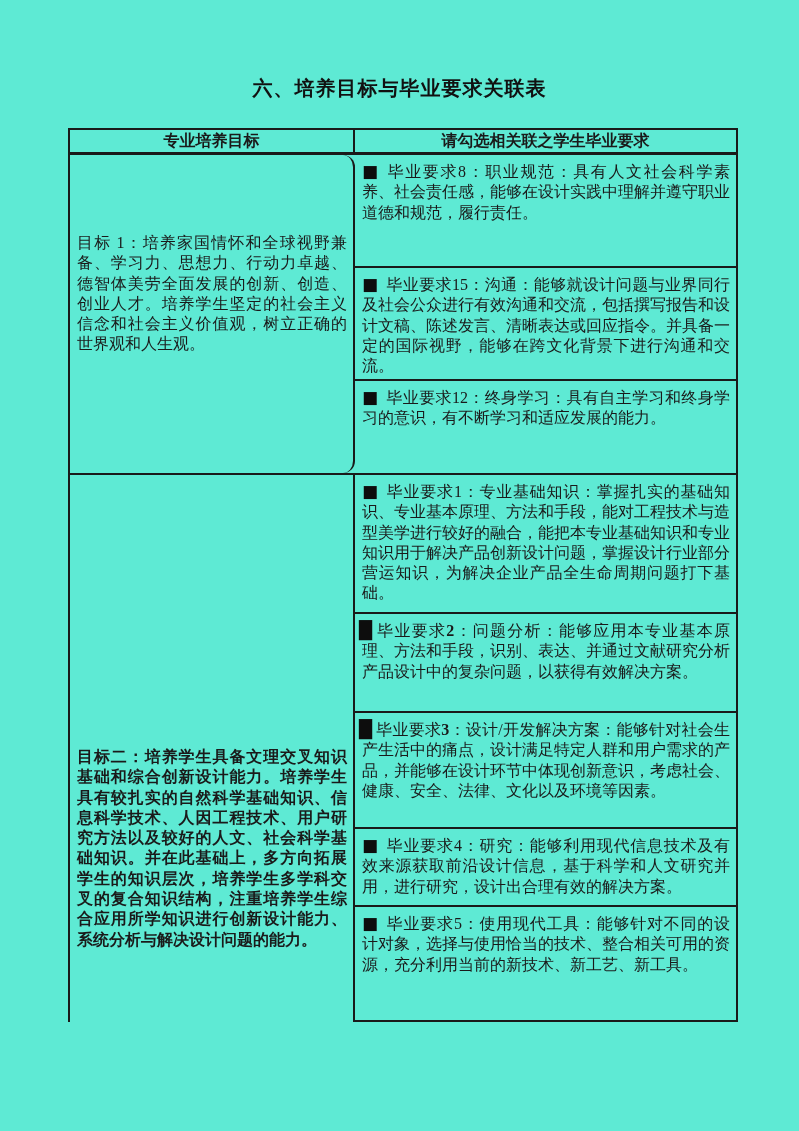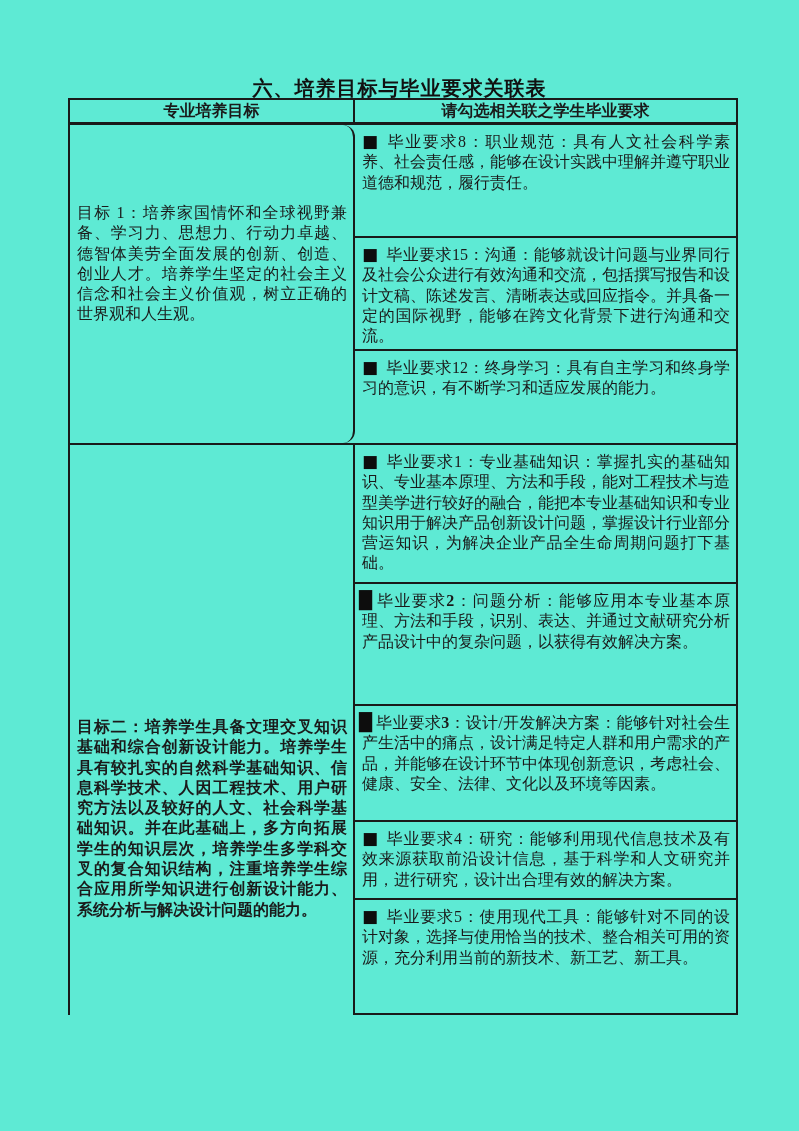--- a/index.html
+++ b/index.html
@@ -22,21 +22,21 @@
     text-align: center;
     font-size: 20px;
     line-height: 24px;
     font-weight: bold;
     letter-spacing: 1px;
     color: #111111;
   }
   .doc-table {
     position: absolute;
     left: 68px;
-    top: 98px;
+    top: 128px;
     width: 670px;
     box-sizing: border-box;
     border-left: 2px solid #1a1a1a;
     border-right: 2px solid #1a1a1a;
     border-top: 2px solid #1a1a1a;
     font-size: 16px;
     line-height: 20.3px;
   }
   .doc-table * { box-sizing: border-box; }
   .thead {
@@ -130,21 +130,21 @@
     <div class="trow trow-2">
       <div class="objective-cell obj-2">
         <p>目标二：培养学生具备文理交叉知识基础和综合创新设计能力。培养学生具有较扎实的自然科学基础知识、信息科学技术、人因工程技术、用户研究方法以及较好的人文、社会科学基础知识。并在此基础上，多方向拓展学生的知识层次，培养学生多学科交叉的复合知识结构，注重培养学生综合应用所学知识进行创新设计能力、系统分析与解决设计问题的能力。</p>
       </div>
       <div class="req-stack">
 
         <div class="req-cell" style="height:139px" data-marker="square">
           <span class="req-marker" data-marker="square">■</span><span>毕业要求</span><span class="req-num">1</span><span>：专业基础知识：掌握扎实的基础知识、专业基本原理、方法和手段，能对工程技术与造型美学进行较好的融合，能把本专业基础知识和专业知识用于解决产品创新设计问题，掌握设计行业部分营运知识，为解决企业产品全生命周期问题打下基础。</span>
         </div>
 
-        <div class="req-cell" style="height:122px" data-marker="bar">
+        <div class="req-cell" style="height:99px" data-marker="bar">
           <span class="req-marker" data-marker="bar">█</span><span>毕业要求</span><span class="req-num">2</span><span>：问题分析：能够应用本专业基本原理、方法和手段，识别、表达、并通过文献研究分析产品设计中的复杂问题，以获得有效解决方案。</span>
         </div>
 
         <div class="req-cell" style="height:116px" data-marker="bar">
           <span class="req-marker" data-marker="bar">█</span><span>毕业要求</span><span class="req-num">3</span><span>：设计/开发解决方案：能够针对社会生产生活中的痛点，设计满足特定人群和用户需求的产品，并能够在设计环节中体现创新意识，考虑社会、健康、安全、法律、文化以及环境等因素。</span>
         </div>
 
         <div class="req-cell" style="height:78px" data-marker="square">
           <span class="req-marker" data-marker="square">■</span><span>毕业要求</span><span class="req-num">4</span><span>：研究：能够利用现代信息技术及有效来源获取前沿设计信息，基于科学和人文研究并用，进行研究，设计出合理有效的解决方案。</span>
         </div>

